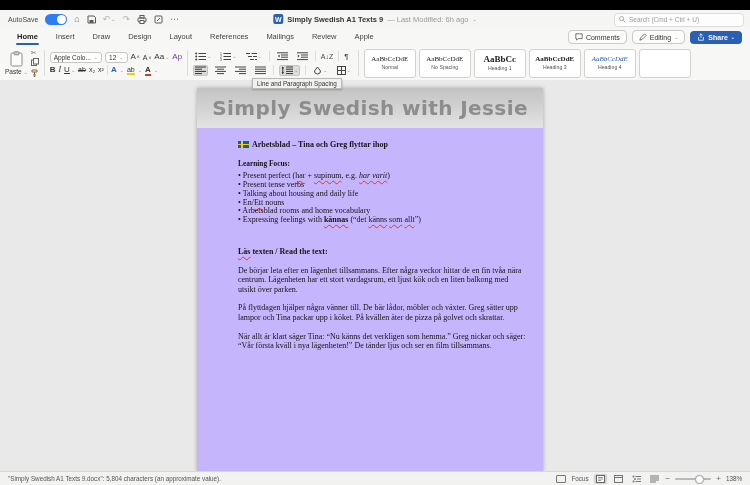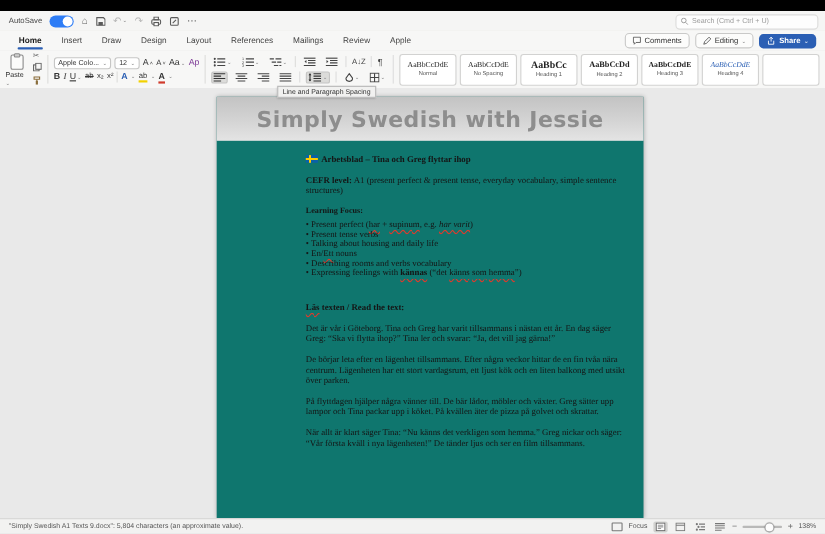--- a/index.html
+++ b/index.html
@@ -70,25 +70,25 @@
   .sample.h2{font-weight:bold;font-size:7.5px;}
   .sample.h3{font-weight:bold;}
   .sample.h4{color:#2b5fb4;font-style:italic;}
   .sample.title{font-size:10px;}
   .sname{font-size:5.2px;color:#555;margin-top:1px;white-space:nowrap;}
   
   .tooltip{position:absolute;top:78px;left:252px;background:#f1f1f0;border:1px solid #b9b9b8;
            font-size:6.3px;color:#333;padding:1px 4px;box-shadow:0 1px 2px rgba(0,0,0,.25);z-index:30;white-space:nowrap;}
   
   .workspace{position:absolute;top:80px;left:0;right:0;bottom:13px;background:#e9e9e9;overflow:hidden;}
-  .page{position:absolute;left:197px;top:8px;width:388px;height:384px;background:#0f766e;box-shadow:0 0 4px rgba(0,0,0,.28);}
+  .page{position:absolute;left:197px;top:8px;width:346px;height:384px;background:#c4b5fd;box-shadow:0 0 4px rgba(0,0,0,.28);}
   .page-header{height:40px;background:linear-gradient(180deg,#c3c3c3 0%,#d4d4d4 55%,#e4e4e4 100%);
                display:flex;align-items:center;justify-content:center;}
   .page-header span{font-family:"DejaVu Sans",sans-serif;font-size:20px;font-weight:bold;color:#8d8d8d;letter-spacing:.4px;}
-  .page-body{padding:12px 15px 0 41px;font-family:"Liberation Serif",serif;font-size:8px;line-height:9.6px;color:#151515;margin-left:40px;}
+  .page-body{padding:12px 15px 0 41px;font-family:"Liberation Serif",serif;font-size:8px;line-height:9.6px;color:#151515;}
   .doc-p{margin-top:9px;}
   .doc-p.mt0{margin-top:0;}
   .doc-p.gapbig{margin-top:22px;font-family:Liberation Serif, serif;}
   .doc-li{margin-top:0;line-height:8.8px;}
   .doc-li.first{margin-top:4px;}
   .b{font-weight:bold;}
   .i{font-style:italic;}
   .sq{text-decoration:underline;text-decoration-style:wavy;text-decoration-color:#e0392b;
       text-decoration-thickness:1px;text-underline-offset:1.5px;}
   .sans{font-family:Liberation Serif, serif;font-size:7.4px;font-weight:bold;}
@@ -137,20 +137,26 @@
       </svg>
   </span>
   <span class="tbicon">
     <svg width="9" height="9" viewBox="0 0 9 9">
         <rect x="1" y="1" width="7" height="7" rx="1" fill="none" stroke="#5a5a5a"></rect>
         <path d="M3 6l3-3" stroke="#5a5a5a"></path>
       </svg>
   </span>
   <span class="tbicon">⋯</span>
 
+  <span class="doc-title">
+    <span class="wicon">W</span>
+    <span class="t1">Simply Swedish A1 Texts 9</span>
+    <span class="t2">— Last Modified: 6h ago</span>
+    <span class="chev">⌄</span>
+  </span>
 
   <span class="searchbox">
     <svg width="7" height="7" viewBox="0 0 8 8">
         <circle cx="3" cy="3" r="2.4" fill="none" stroke="#9b9b9b"></circle>
         <line x1="5" y1="5" x2="7.4" y2="7.4" stroke="#9b9b9b"></line>
       </svg>
     <span>Search (Cmd + Ctrl + U)</span>
   </span>
 </div>
 
@@ -416,24 +422,20 @@
       </div>
       <div class="stylebox">
         <div class="sample">AaBbCcDdE</div>
         <div class="sname">No Spacing</div>
       </div>
       <div class="stylebox">
         <div class="sample h1">AaBbCc</div>
         <div class="sname">Heading 1</div>
       </div>
       <div class="stylebox">
-        <div class="sample h2">AaBbCcDd</div>
-        <div class="sname">Heading 2</div>
-      </div>
-      <div class="stylebox">
         <div class="sample h3">AaBbCcDdE</div>
         <div class="sname">Heading 3</div>
       </div>
       <div class="stylebox">
         <div class="sample h4">AaBbCcDdE</div>
         <div class="sname">Heading 4</div>
       </div>
       <div class="stylebox"></div>
     </div>
 
@@ -441,30 +443,28 @@
 
 <div class="tooltip">Line and Paragraph Spacing</div>
 
 <div class="workspace">
   <div class="page">
     <div class="page-header">
       <span>Simply Swedish with Jessie</span>
     </div>
     <div class="page-body">
         <div class="doc-p mt0"><span class="flag"></span><span class="b">Arbetsblad – Tina och Greg flyttar ihop</span></div>
-        <div class="doc-p"><span class="b">CEFR level:</span><span> A1 (present perfect &amp; present tense, everyday vocabulary, simple sentence structures)</span></div>
         <div class="doc-p"><span class="sans">Learning Focus:</span></div>
         <div class="doc-li first"><span>• </span><span>Present perfect (</span><span class="sq">har</span><span> + </span><span class="sq">supinum</span><span>, e.g. </span><span class="i sq">har varit</span><span>)</span></div>
         <div class="doc-li"><span>• </span><span>Present tense verbs</span></div>
         <div class="doc-li"><span>• </span><span>Talking about housing and daily life</span></div>
         <div class="doc-li"><span>• </span><span>En/</span><span class="sq">Ett</span><span> nouns</span></div>
-        <div class="doc-li"><span>• </span><span>Describing rooms and verbs vocabulary</span></div>
-        <div class="doc-li"><span>• </span><span>Expressing feelings with </span><span class="b sq">kännas</span><span> (“det </span><span class="sq">känns</span><span> </span><span class="sq">som</span><span> </span><span class="sq">hemma</span><span>”)</span></div>
+        <div class="doc-li"><span>• </span><span>Arbetsblad rooms and home vocabulary</span></div>
+        <div class="doc-li"><span>• </span><span>Expressing feelings with </span><span class="b sq">kännas</span><span> (“det </span><span class="sq">känns</span><span> </span><span class="sq">som</span><span> </span><span class="sq">allt</span><span>”)</span></div>
         <div class="doc-p gapbig"><span class="b sq">Läs</span><span class="b"> texten / Read the text:</span></div>
-        <div class="doc-p"><span>Det är vår i Göteborg. Tina och Greg har varit tillsammans i nästan ett år. En dag säger Greg: “Ska vi flytta ihop?” Tina ler och svarar: “Ja, det vill jag gärna!”</span></div>
         <div class="doc-p"><span>De börjar leta efter en lägenhet tillsammans. Efter några veckor hittar de en fin tvåa nära centrum. Lägenheten har ett stort vardagsrum, ett ljust kök och en liten balkong med utsikt över parken.</span></div>
         <div class="doc-p"><span>På flyttdagen hjälper några vänner till. De bär lådor, möbler och växter. Greg sätter upp lampor och Tina packar upp i köket. På kvällen äter de pizza på golvet och skrattar.</span></div>
         <div class="doc-p"><span>När allt är klart säger Tina: “Nu känns det verkligen som hemma.” Greg nickar och säger: “Vår första kväll i nya lägenheten!” De tänder ljus och ser en film tillsammans.</span></div>
       </div>
   </div>
 </div>
 
 <div class="statusbar">
   <span>"Simply Swedish A1 Texts 9.docx": 5,804 characters (an approximate value).</span>
   <div class="sb-right">

